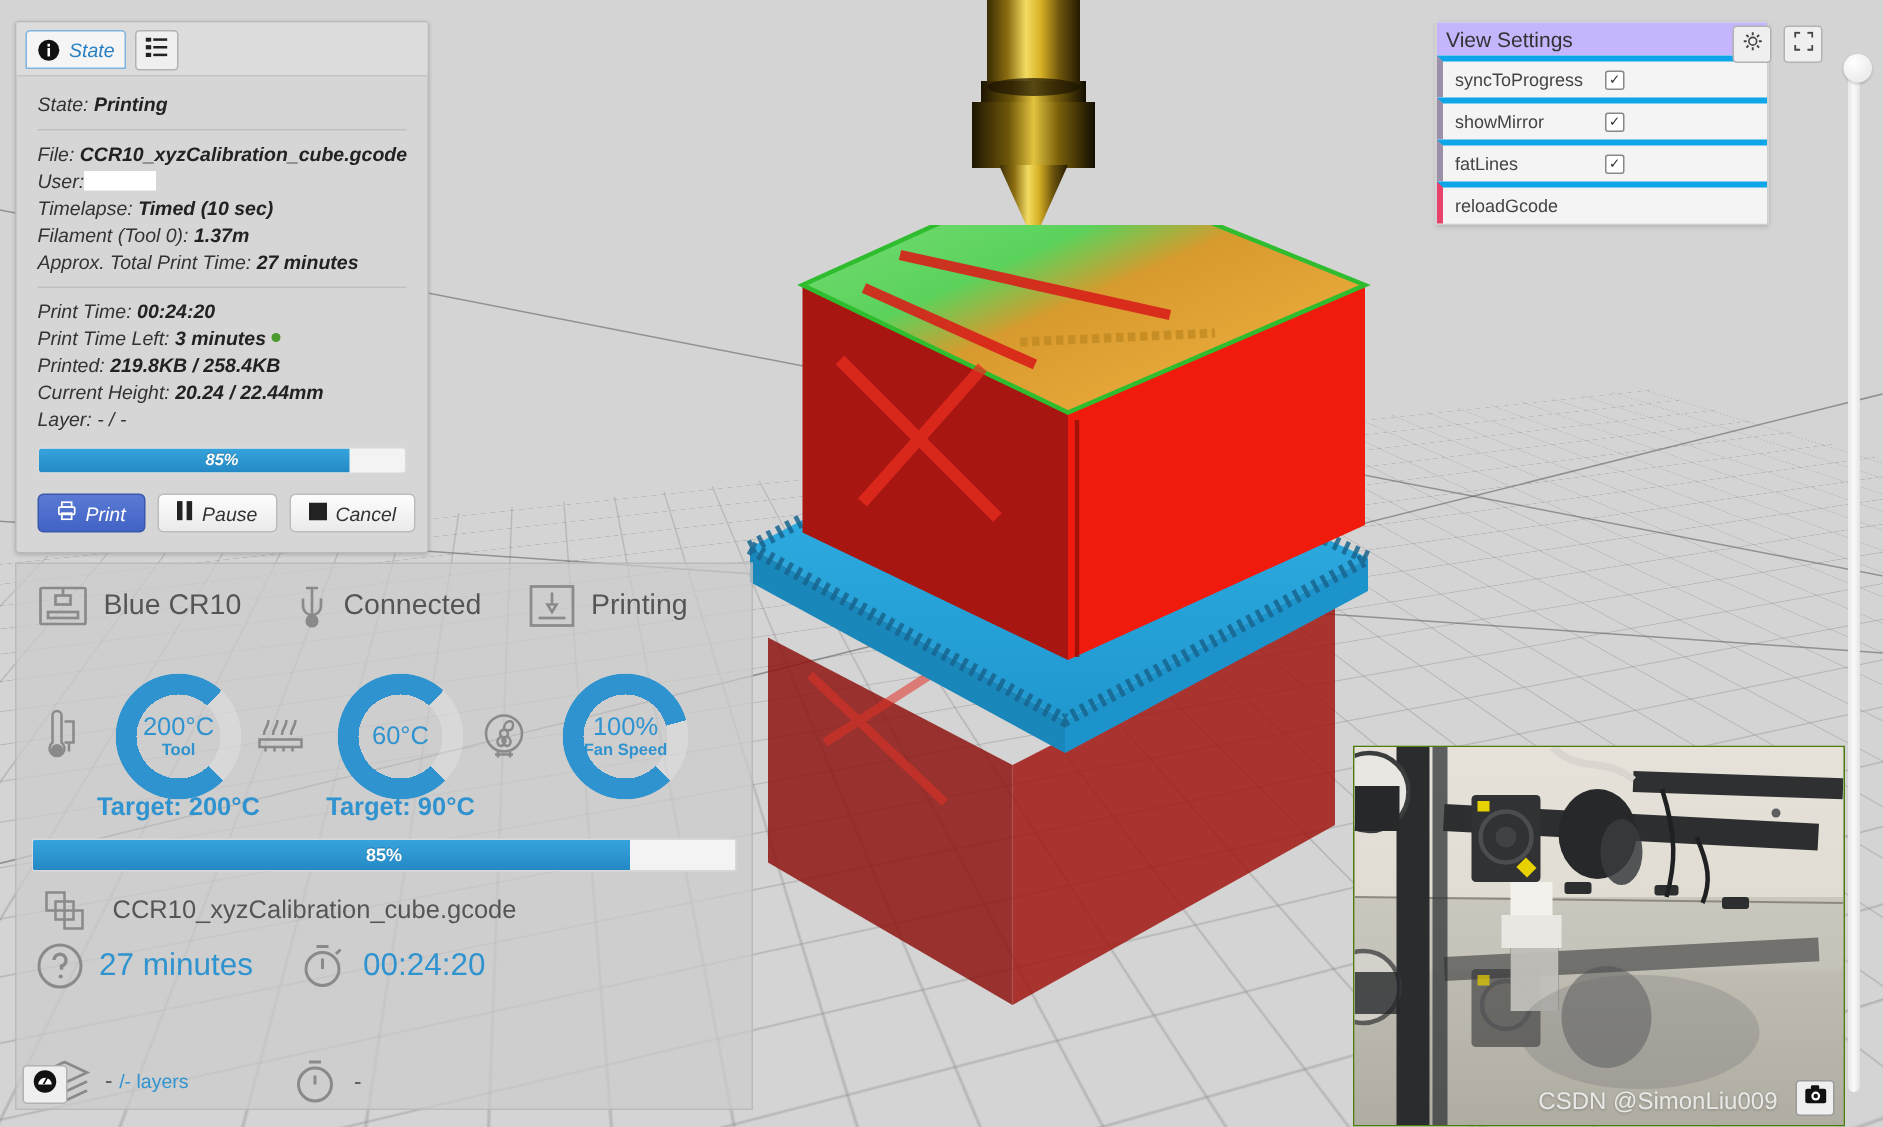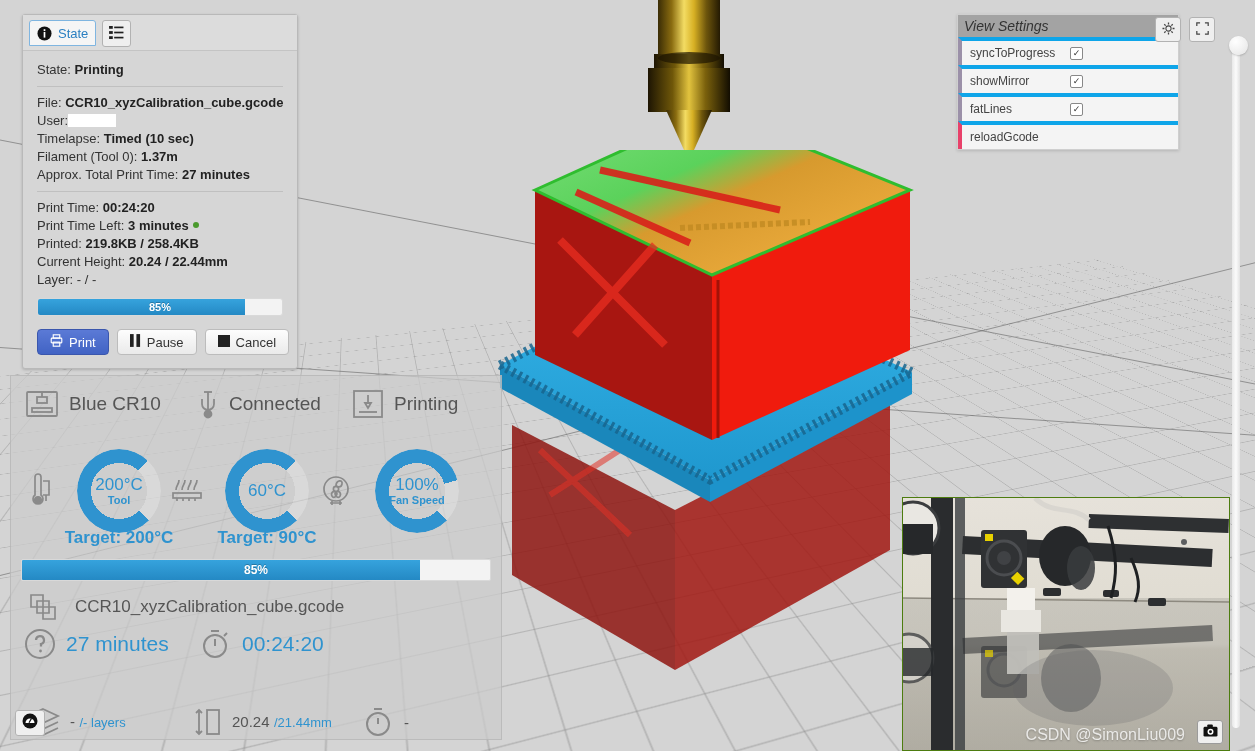--- a/index.html
+++ b/index.html
@@ -25,23 +25,24 @@
   #bigdiag2{left:-100px;top:600px;width:1700px;transform:rotate(-14deg);}
   #bigdiag3{left:-100px;top:340px;width:1700px;transform:rotate(4deg);}
 
   
   #nozzle{position:absolute;left:628px;top:-4px;width:122px;height:170px;}
   
   #model-wrap{position:absolute;left:480px;top:150px;width:450px;height:530px;}
 
   
   #state-panel{
-    position:absolute;left:22px;top:14px;width:274px;
+    position:absolute;left:10px;top:14px;width:274px;
     background:#d6d6d6; border:1px solid #b9b9b9; border-radius:3px;
     box-shadow:0 1px 3px rgba(0,0,0,.18);
+    font-style:italic;
   }
   .tabbar{height:36px;border-bottom:1px solid #c4c4c4;padding:5px 6px 0 6px;box-sizing:border-box;
           display:flex;align-items:flex-start;gap:6px;background:#dcdcdc;}
   .tab{
     display:flex;align-items:center;gap:6px;height:26px;padding:0 7px;
     border:1px solid #b2b2b2;border-radius:3px 3px 0 0;background:#efefef;
     font-size:13px;color:#2a7fc1;box-sizing:border-box;cursor:pointer;
   }
   .tab.active{border-color:#7fb5e0;background:#f5f5f5;}
   .tab .ico{display:inline-flex;width:15px;height:15px;align-items:center;justify-content:center;}
@@ -74,21 +75,21 @@
     height:26px;padding:0 12px;border-radius:4px;font-size:13px;cursor:pointer;
     border:1px solid #bcbcbc;background:linear-gradient(#fdfdfd,#eaeaea);color:#333;box-sizing:border-box;
   }
   .btn.primary{background:linear-gradient(#5b7ad6,#4163c4);border-color:#3a56ad;color:#fff;}
 
   
   #view-settings{
     position:absolute;left:957px;top:14px;width:220px;background:#f0f0f0;
     border:1px solid #cfcfcf;box-shadow:0 1px 3px rgba(0,0,0,.15);
   }
-  .vs-head{display:flex;align-items:flex-end;justify-content:space-between;padding:3px 4px 3px 6px;background:#a3a3a3;font-style:italic;}
+  .vs-head{display:flex;align-items:flex-end;justify-content:space-between;padding:3px 4px 3px 6px;background:#c4b5fd;}
   .vs-title{font-size:14px;color:#333;}
   .vs-row{
     display:flex;align-items:center;height:24px;border-top:4px solid #0ea5e9;
     border-left:4px solid #9b90a8;padding-left:8px;background:#f4f4f4;font-size:12px;color:#444;
   }
   .vs-row.accent{border-left-color:#e8416a;}
   .vs-row .lab{width:100px;}
   .vs-cb{width:11px;height:11px;border:1px solid #888;background:#fff;border-radius:2px;
         display:flex;align-items:center;justify-content:center;font-size:9px;color:#333;cursor:pointer;}
   .topbtns{position:absolute;left:1155px;top:17px;display:flex;gap:8px;}
@@ -526,32 +527,20 @@
       <span class="g-icon">
         <svg width="36" height="34" viewBox="0 0 36 34" fill="none" stroke="#8a8a8a" stroke-width="1.8">
           <path d="M18 4 33 11 18 18 3 11z"></path>
             <path d="M3 17l15 7 15-7"></path>
             <path d="M3 23l15 7 15-7"></path>
         </svg>
       </span>
       <span><span class="t-dark">-</span>
       <span class="t-blue">/- layers</span></span>
     </div>
-    <div class="cell" style="width:168px;">
-      <span class="g-icon">
-        <svg width="30" height="36" viewBox="0 0 30 36" fill="none" stroke="#8a8a8a" stroke-width="1.8">
-          <path d="M6 6v24"></path>
-            <path d="M3 9l3-3 3 3"></path>
-            <path d="M3 27l3 3 3-3"></path>
-            <rect x="14" y="6" width="12" height="24"></rect>
-        </svg>
-      </span>
-      <span><span class="t-dark">20.24</span>
-      <span class="t-blue">/21.44mm</span></span>
-    </div>
     <div class="cell">
       <span class="g-icon">
         <svg width="34" height="34" viewBox="0 0 34 34" fill="none" stroke="#8a8a8a" stroke-width="2">
           <circle cx="17" cy="19" r="11"></circle>
             <path d="M17 19v-6"></path>
             <path d="M13 4h8"></path>
         </svg>
       </span>
       <span class="t-dark">-</span>
     </div>

